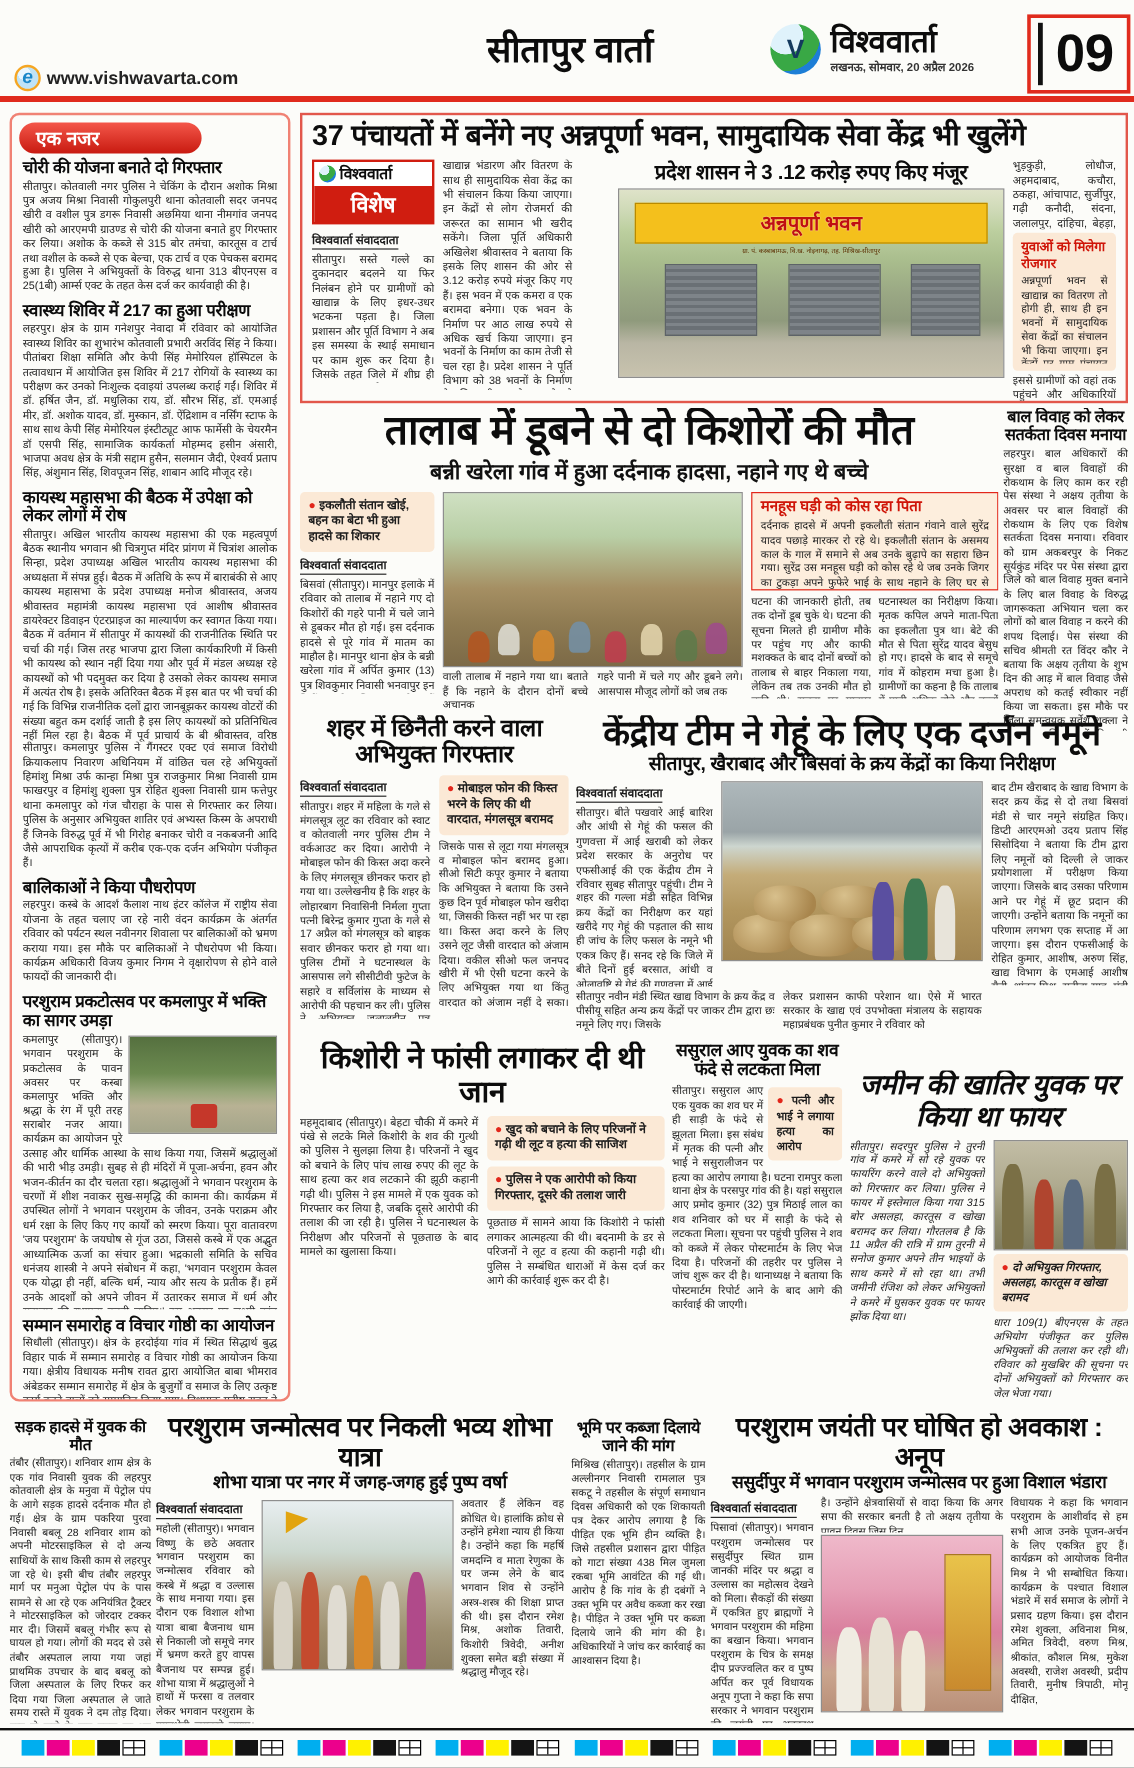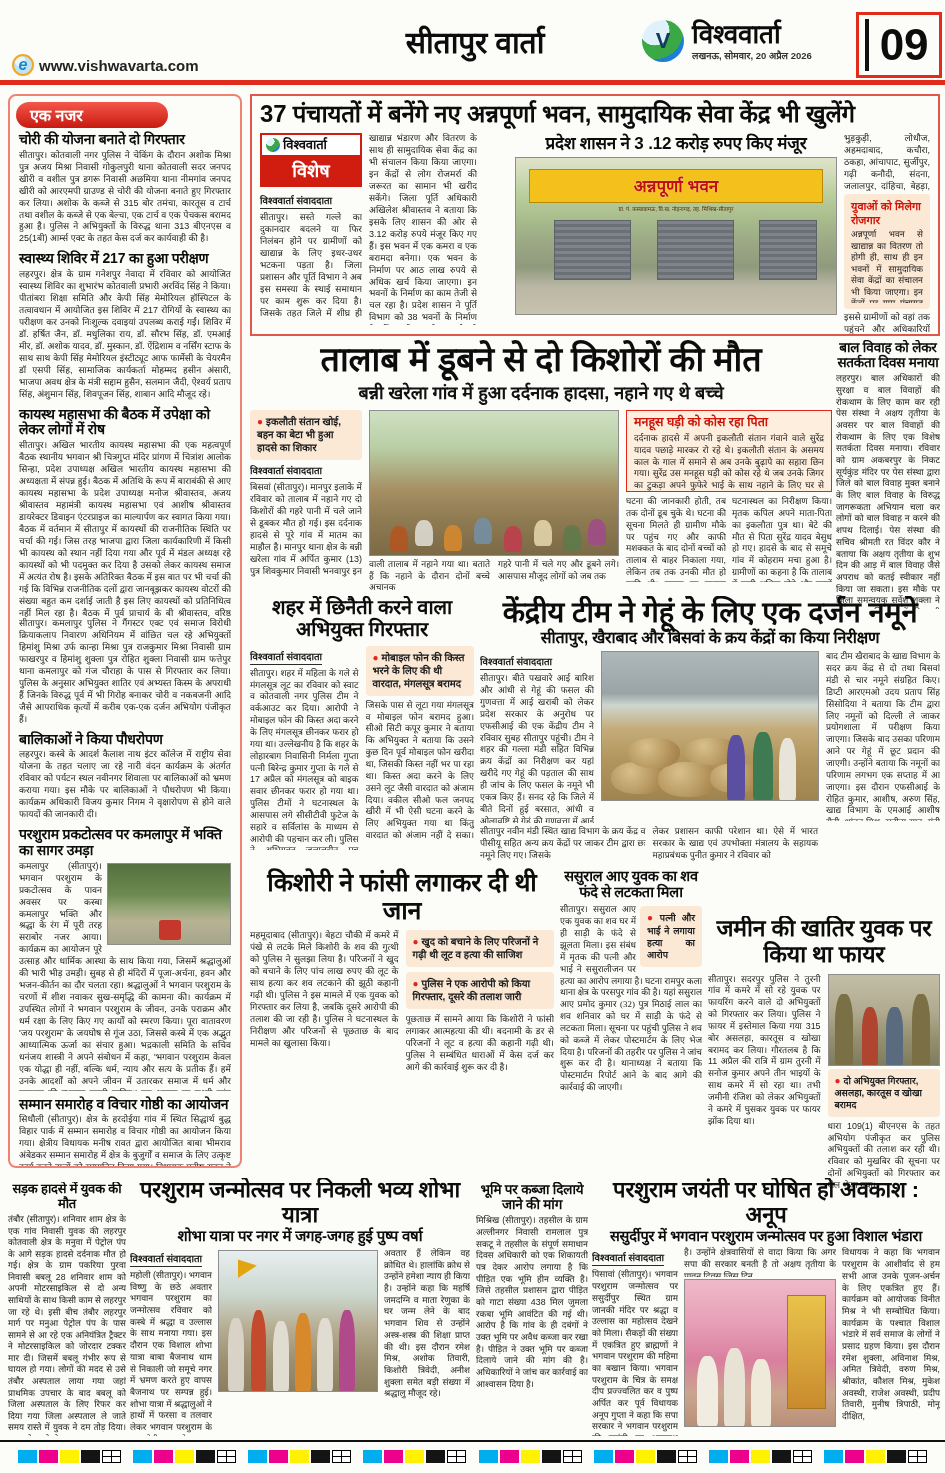--- a/index.html
+++ b/index.html
@@ -239,29 +239,29 @@
         <div class="bt" style="font-size:9px;height:252px;">महमूदाबाद (सीतापुर)। बेहटा चौकी में कमरे में पंखे से लटके मिले किशोरी के शव की गुत्थी को पुलिस ने सुलझा लिया है। परिजनों ने खुद को बचाने के लिए पांच लाख रुपए की लूट के साथ हत्या कर शव लटकाने की झूठी कहानी गढ़ी थी। पुलिस ने इस मामले में एक युवक को गिरफ्तार कर लिया है, जबकि दूसरे आरोपी की तलाश की जा रही है। पुलिस ने घटनास्थल के निरीक्षण और परिजनों से पूछताछ के बाद मामले का खुलासा किया।</div>
       </div>
       <div style="flex:1;">
         <div class="flag" style="margin-bottom:5px;"><span class="fdot">●</span><span>खुद को बचाने के लिए परिजनों ने गढ़ी थी लूट व हत्या की साजिश</span></div>
         <div class="flag"><span class="fdot">●</span><span>पुलिस ने एक आरोपी को किया गिरफ्तार, दूसरे की तलाश जारी</span></div>
         <div class="bt" style="font-size:9px;margin-top:5px;height:130px;">पूछताछ में सामने आया कि किशोरी ने फांसी लगाकर आत्महत्या की थी। बदनामी के डर से परिजनों ने लूट व हत्या की कहानी गढ़ी थी। पुलिस ने सम्बंधित धाराओं में केस दर्ज कर आगे की कार्रवाई शुरू कर दी है।</div>
       </div>
     </div>
   </div>
 
-  <div class="abs" style="left:560px;top:868px;width:142px;height:302px;overflow:hidden;font-family:Liberation Serif, serif;">
+  <div class="abs" style="left:560px;top:868px;width:142px;height:302px;overflow:hidden;">
     <div class="hl ctr" style="font-size:14.5px;">ससुराल आए युवक का शव फंदे से लटकता मिला</div>
     <div class="bt" style="font-size:8.9px;margin-top:4px;height:258px;">
       <span class="flag" style="float:right;width:62px;margin:2px 0 3px 4px;display:block;font-size:9.3px;"><span class="fdot">●</span><span>पत्नी और भाई ने लगाया हत्या का आरोप</span></span>
       <span>सीतापुर। ससुराल आए एक युवक का शव घर में ही साड़ी के फंदे से झूलता मिला। इस संबंध में मृतक की पत्नी और भाई ने ससुरालीजन पर हत्या का आरोप लगाया है। घटना रामपुर कला थाना क्षेत्र के परसपुर गांव की है। यहां ससुराल आए प्रमोद कुमार (32) पुत्र मिठाई लाल का शव शनिवार को घर में साड़ी के फंदे से लटकता मिला। सूचना पर पहुंची पुलिस ने शव को कब्जे में लेकर पोस्टमार्टम के लिए भेज दिया है। परिजनों की तहरीर पर पुलिस ने जांच शुरू कर दी है। थानाध्यक्ष ने बताया कि पोस्टमार्टम रिपोर्ट आने के बाद आगे की कार्रवाई की जाएगी।</span>
     </div>
   </div>
 
-  <div class="abs" style="left:708px;top:916px;width:232px;height:302px;overflow:hidden;">
+  <div class="abs" style="left:708px;top:892px;width:232px;height:302px;overflow:hidden;font-style:italic;">
     <div class="hl ctr" style="font-size:23px;">जमीन की खातिर युवक पर किया था फायर</div>
     <div class="row" style="margin-top:6px;">
       <div style="flex:1;">
         <div class="bt" style="font-size:8.9px;height:246px;">सीतापुर। सदरपुर पुलिस ने तुरनी गांव में कमरे में सो रहे युवक पर फायरिंग करने वाले दो अभियुक्तों को गिरफ्तार कर लिया। पुलिस ने फायर में इस्तेमाल किया गया 315 बोर असलहा, कारतूस व खोखा बरामद कर लिया। गौरतलब है कि 11 अप्रैल की रात्रि में ग्राम तुरनी में सनोज कुमार अपने तीन भाइयों के साथ कमरे में सो रहा था। तभी जमीनी रंजिश को लेकर अभियुक्तों ने कमरे में घुसकर युवक पर फायर झोंक दिया था।</div>
       </div>
       <div style="flex:1;">
         <div class="ph ph-arrest" style="width:100%;height:92px;">
           <span class="fig" style="left:6%;width:16%;height:78%;background:#7a6f45;"></span>
           <span class="fig" style="left:30%;width:15%;height:64%;background:#b0452f;"></span>
           <span class="fig" style="left:52%;width:15%;height:64%;background:#5a6b80;"></span>

